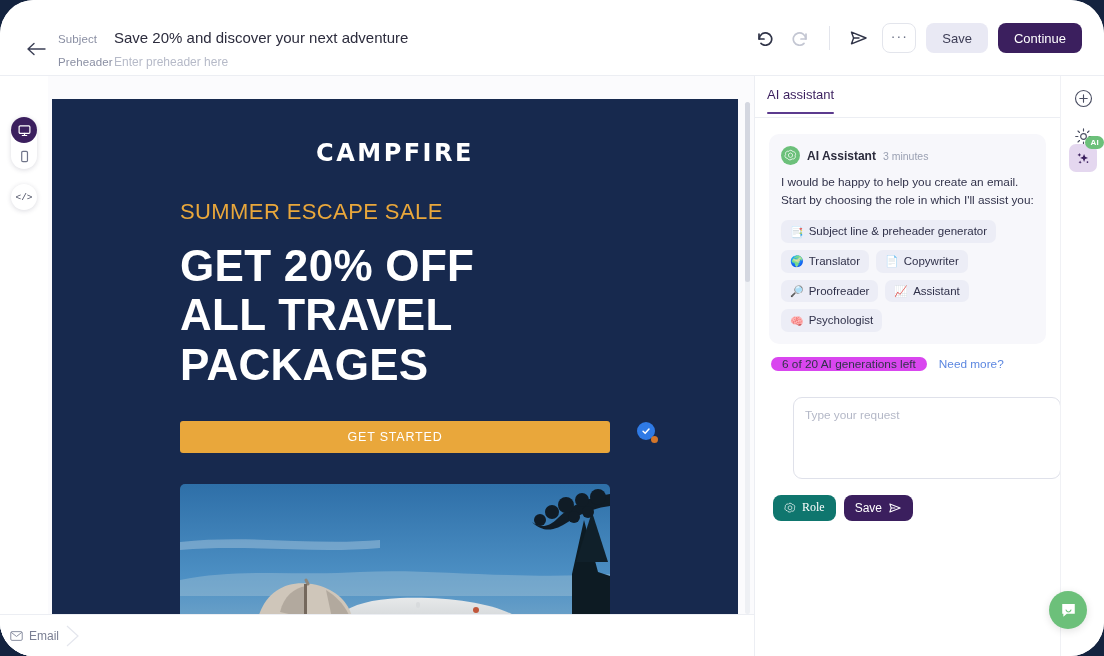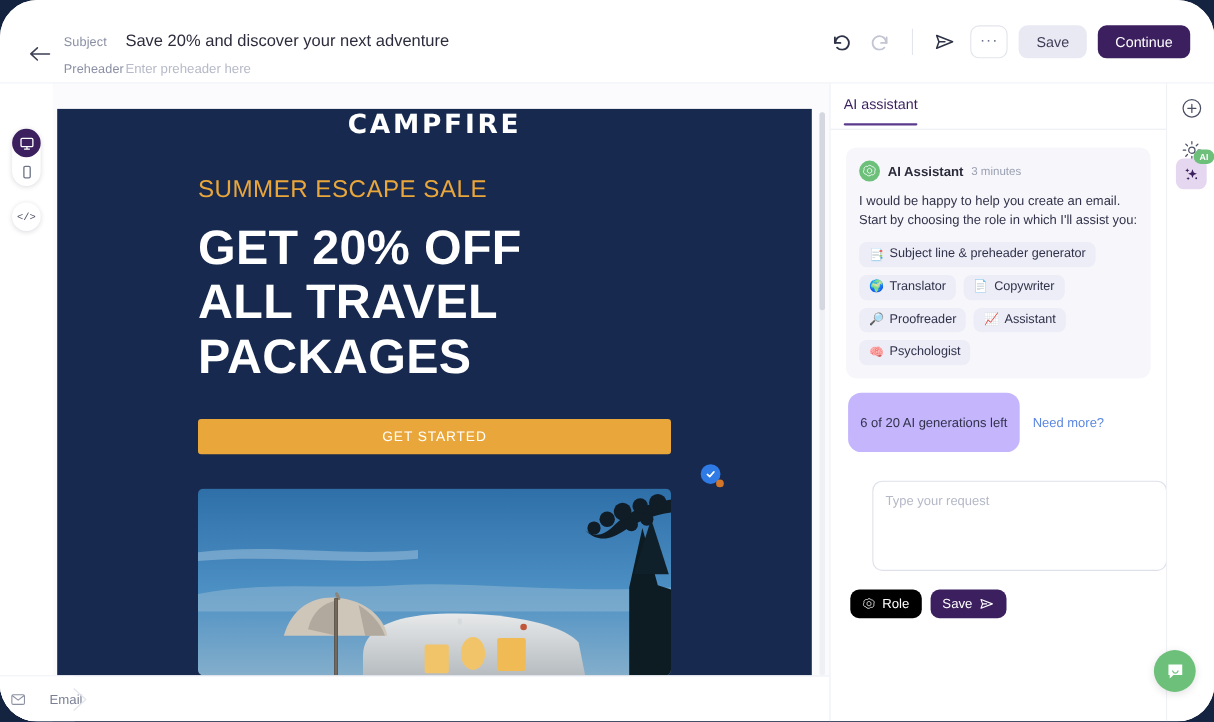--- a/index.html
+++ b/index.html
@@ -102,21 +102,21 @@
   .canvas {
     position: absolute; left: 48px; top: 76px; width: 706px; height: 538px;
     background: #fbfbfd; overflow: hidden;
   }
   .email {
     position: absolute; left: 4px; top: 23px; width: 686px; min-height: 560px;
     background: #17294e;
   }
   .email-logo {
     text-align: center; color: #fff; font-size: 24px; font-weight: 700;
-    letter-spacing: 2.5px; 
+    letter-spacing: 2.5px; padding-top: 40px;
     font-family: "DejaVu Sans", sans-serif;
   }
   .email-inner { padding: 0 128px; }
   .email-kicker {
     color: #e9a73b; font-size: 22px; font-weight: 400; letter-spacing: .4px;
     margin-top: 32px;
   }
   .email-headline {
     color: #fff; font-weight: 700; font-size: 44px; line-height: 1.12;
     letter-spacing: .3px; margin-top: 16px;
@@ -152,21 +152,21 @@
   .v-scroll .thumb {
     width: 5px; height: 180px; background: #d4d7e0; border-radius: 3px;
   }
   
   .bottombar {
     position: absolute; left: 0; bottom: 0; width: 754px; height: 42px;
     background: #fff; border-top: 1px solid #eceef3;
   }
   .email-tab {
     position: absolute; left: 10px; top: 10px; height: 22px;
-    display: flex; align-items: center; gap: 22px;
+    display: flex; align-items: center; gap: 6px;
     color: #7a7f93; font-size: 12px; cursor: pointer;
   }
   .email-tab-shape {
     position: absolute; left: 0; top: 0; width: 68px; height: 42px;
     background: #fff;
   }
   .tab-slash {
     position: absolute; left: 66px; top: 10px; width: 14px; height: 22px;
     color: #e1e3ea;
   }
@@ -205,38 +205,38 @@
     background: #ecedf6; border-radius: 7px; padding: 5px 9px;
     font-size: 11.5px; color: #30314a; display: flex; align-items: center;
     gap: 5px; cursor: pointer; line-height: 1.1; white-space: nowrap;
   }
   .chip .emoji { font-size: 11px; }
   .gen-row {
     display: flex; align-items: center; gap: 12px; margin-top: 13px;
     padding-left: 2px;
   }
   .gen-pill {
-    background: #c4b5fd; border-radius: 12px; padding: 20px 11px;
+    background: #d946ef; border-radius: 12px; padding: 0 11px;
     font-size: 11.8px; color: #31324a;
   }
   .gen-link { font-size: 11.8px; color: #5c87e0; cursor: pointer; }
   .ai-input-wrap { margin-top: 26px; padding: 0 4px; }
   .ai-textarea {
     width: 268px; height: 82px; border: 1px solid #dfe1ea; border-radius: 9px;
     background: #fff; padding: 10px 11px; font-size: 11.8px; color: #31324a;
     resize: none; outline: none; font-family: inherit;
     position: relative;
     margin-left: 20px;
   }
   .ai-textarea::placeholder { color: #b4b8c7; }
   .ai-btn-row { display: flex; gap: 8px; margin-top: 12px; padding-left: 4px; }
   .btn-role {
-    background: #000000; color: #fff; border: none; border-radius: 8px;
+    background: #0f766e; color: #fff; border: none; border-radius: 8px;
     height: 26px; padding: 0 11px; font-size: 12px; display: flex;
-    align-items: center; gap: 6px; cursor: pointer; font-family: Liberation Sans, sans-serif;
+    align-items: center; gap: 6px; cursor: pointer; font-family: Liberation Serif, serif;
   }
   .btn-send {
     background: #3b1f5e; color: #fff; border: none; border-radius: 8px;
     height: 26px; padding: 0 11px; font-size: 12px; display: flex;
     align-items: center; gap: 6px; cursor: pointer; font-family: inherit;
   }
   
   .rightrail {
     position: absolute; right: 0; top: 76px; width: 44px; height: 580px;
     background: #fff; border-left: 1px solid #f0f1f5;

